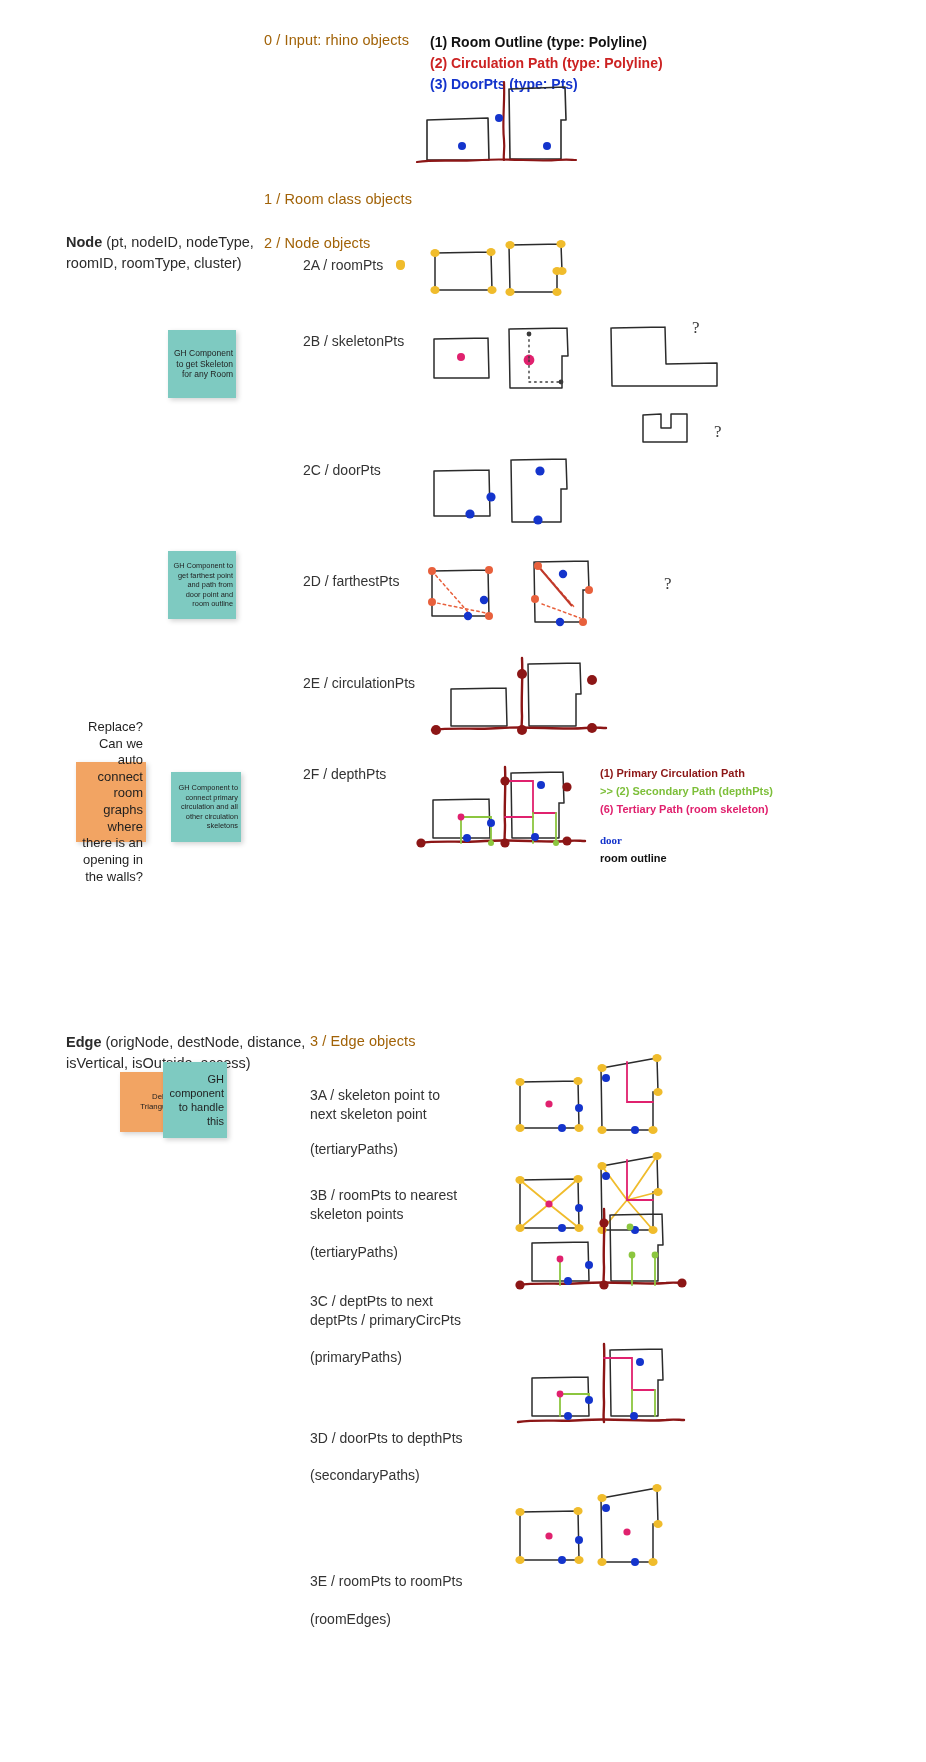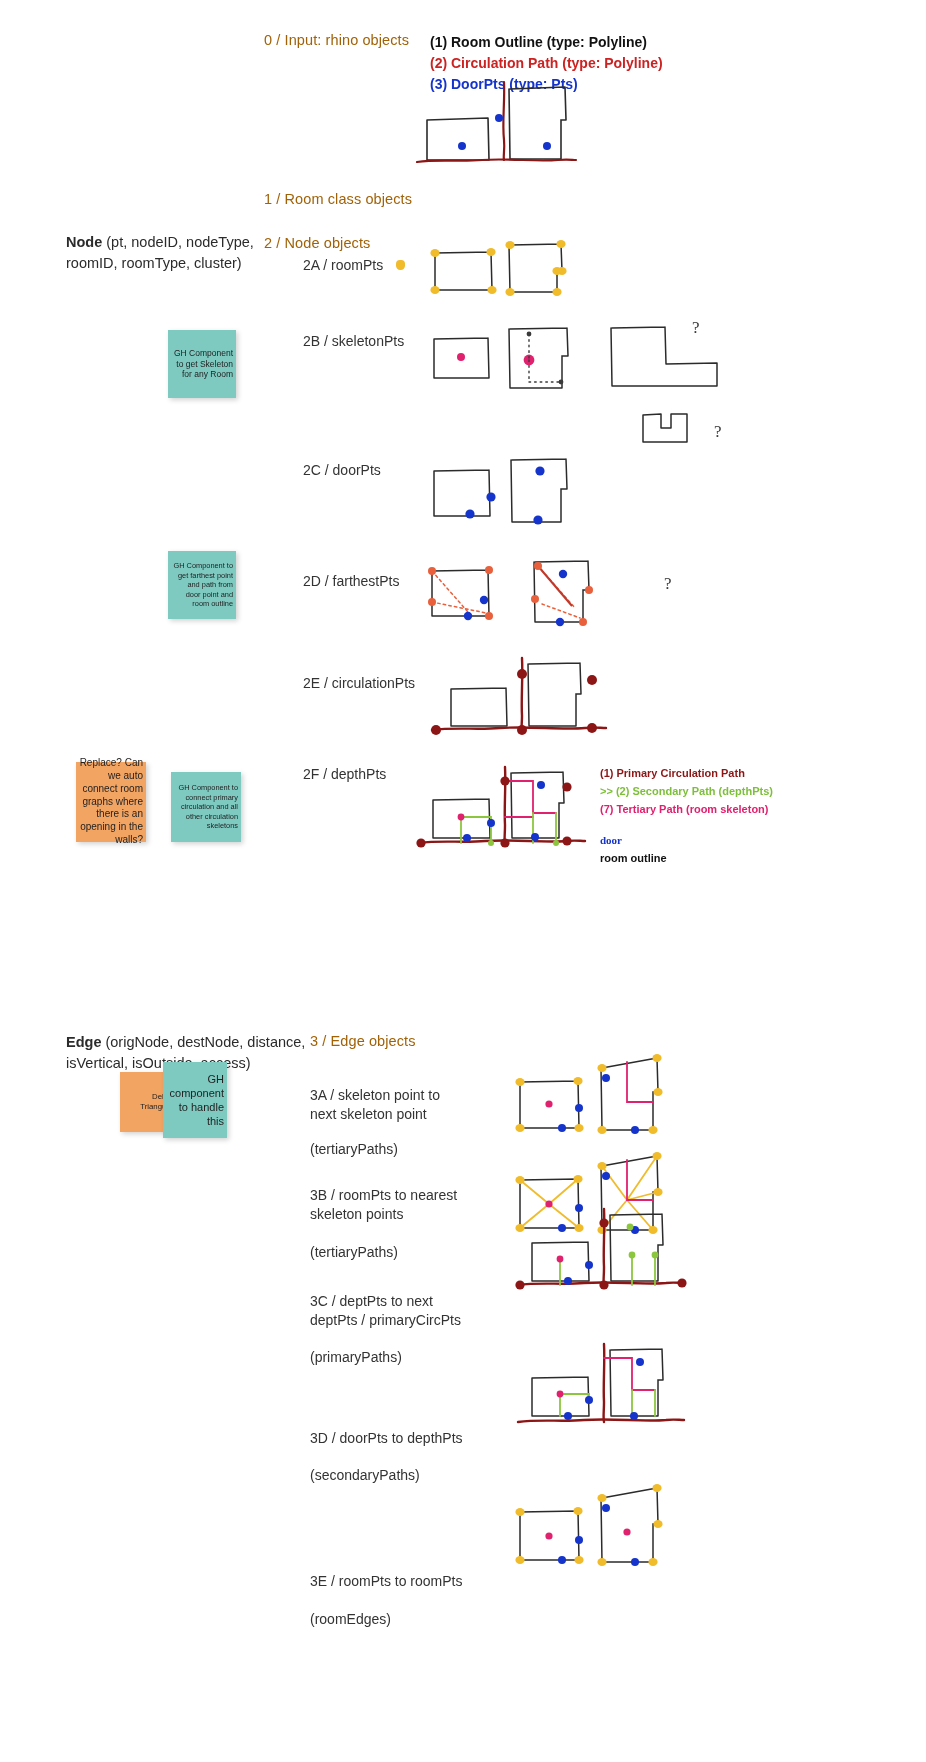--- a/index.html
+++ b/index.html
@@ -222,29 +222,29 @@
       <g fill="#8c1616">
         <circle cx="16" cy="80" r="5"></circle>
           <circle cx="102" cy="24" r="5"></circle>
         <circle cx="102" cy="80" r="5"></circle>
           <circle cx="172" cy="30" r="5"></circle>
         <circle cx="172" cy="78" r="5"></circle>
       </g>
     </svg>
   </div>
 
-  <div class="abs note note-orange" style="left:76px; top:762px; width:70px; height:80px; font-size:10px;">Replace? Can we auto connect room graphs where there is an opening in the walls?</div>
+  <div class="abs note note-orange" style="left:76px; top:762px; width:70px; height:80px; font-size:13px;">Replace? Can we auto connect room graphs where there is an opening in the walls?</div>
   <div class="abs note note-teal" style="left:171px; top:772px; width:70px; height:70px; font-size:7.4px;">GH Component to connect primary circulation and all other circulation skeletons</div>
 
   <div class="abs sub-label" style="left:303px; top:765px;">2F / depthPts</div>
 
   <div class="abs" style="left:600px; top:765px;">
     <div class="legend2 lg-dkred">(1) Primary Circulation Path</div>
     <div class="legend2 lg-green">&gt;&gt; (2) Secondary Path (depthPts)</div>
-    <div class="legend2 lg-pink">(7) Tertiary Path (room skeleton)</div>
+    <div class="legend2 lg-pink">(6) Tertiary Path (room skeleton)</div>
     <div class="legend2 lg-blue" style="margin-top:14px;font-family:Liberation Serif, serif;">door</div>
     <div class="legend2 lg-black">room outline</div>
   </div>
 
   <div class="abs" style="left:415px; top:755px;">
     <svg width="200" height="110" viewBox="0 0 200 110">
       <g fill="none" stroke="#2b2b2b" stroke-width="1.5" stroke-linecap="round">
         <path d="M18,45 L18,83 M18,45 L74,44 M74,44 L75,83 M18,83 L75,83"></path>
         <path d="M96,18 L97,83 M97,18 L148,17 M148,17 L149,48 M149,48 L144,48 L144,83 M97,83 L144,83"></path>
       </g>

